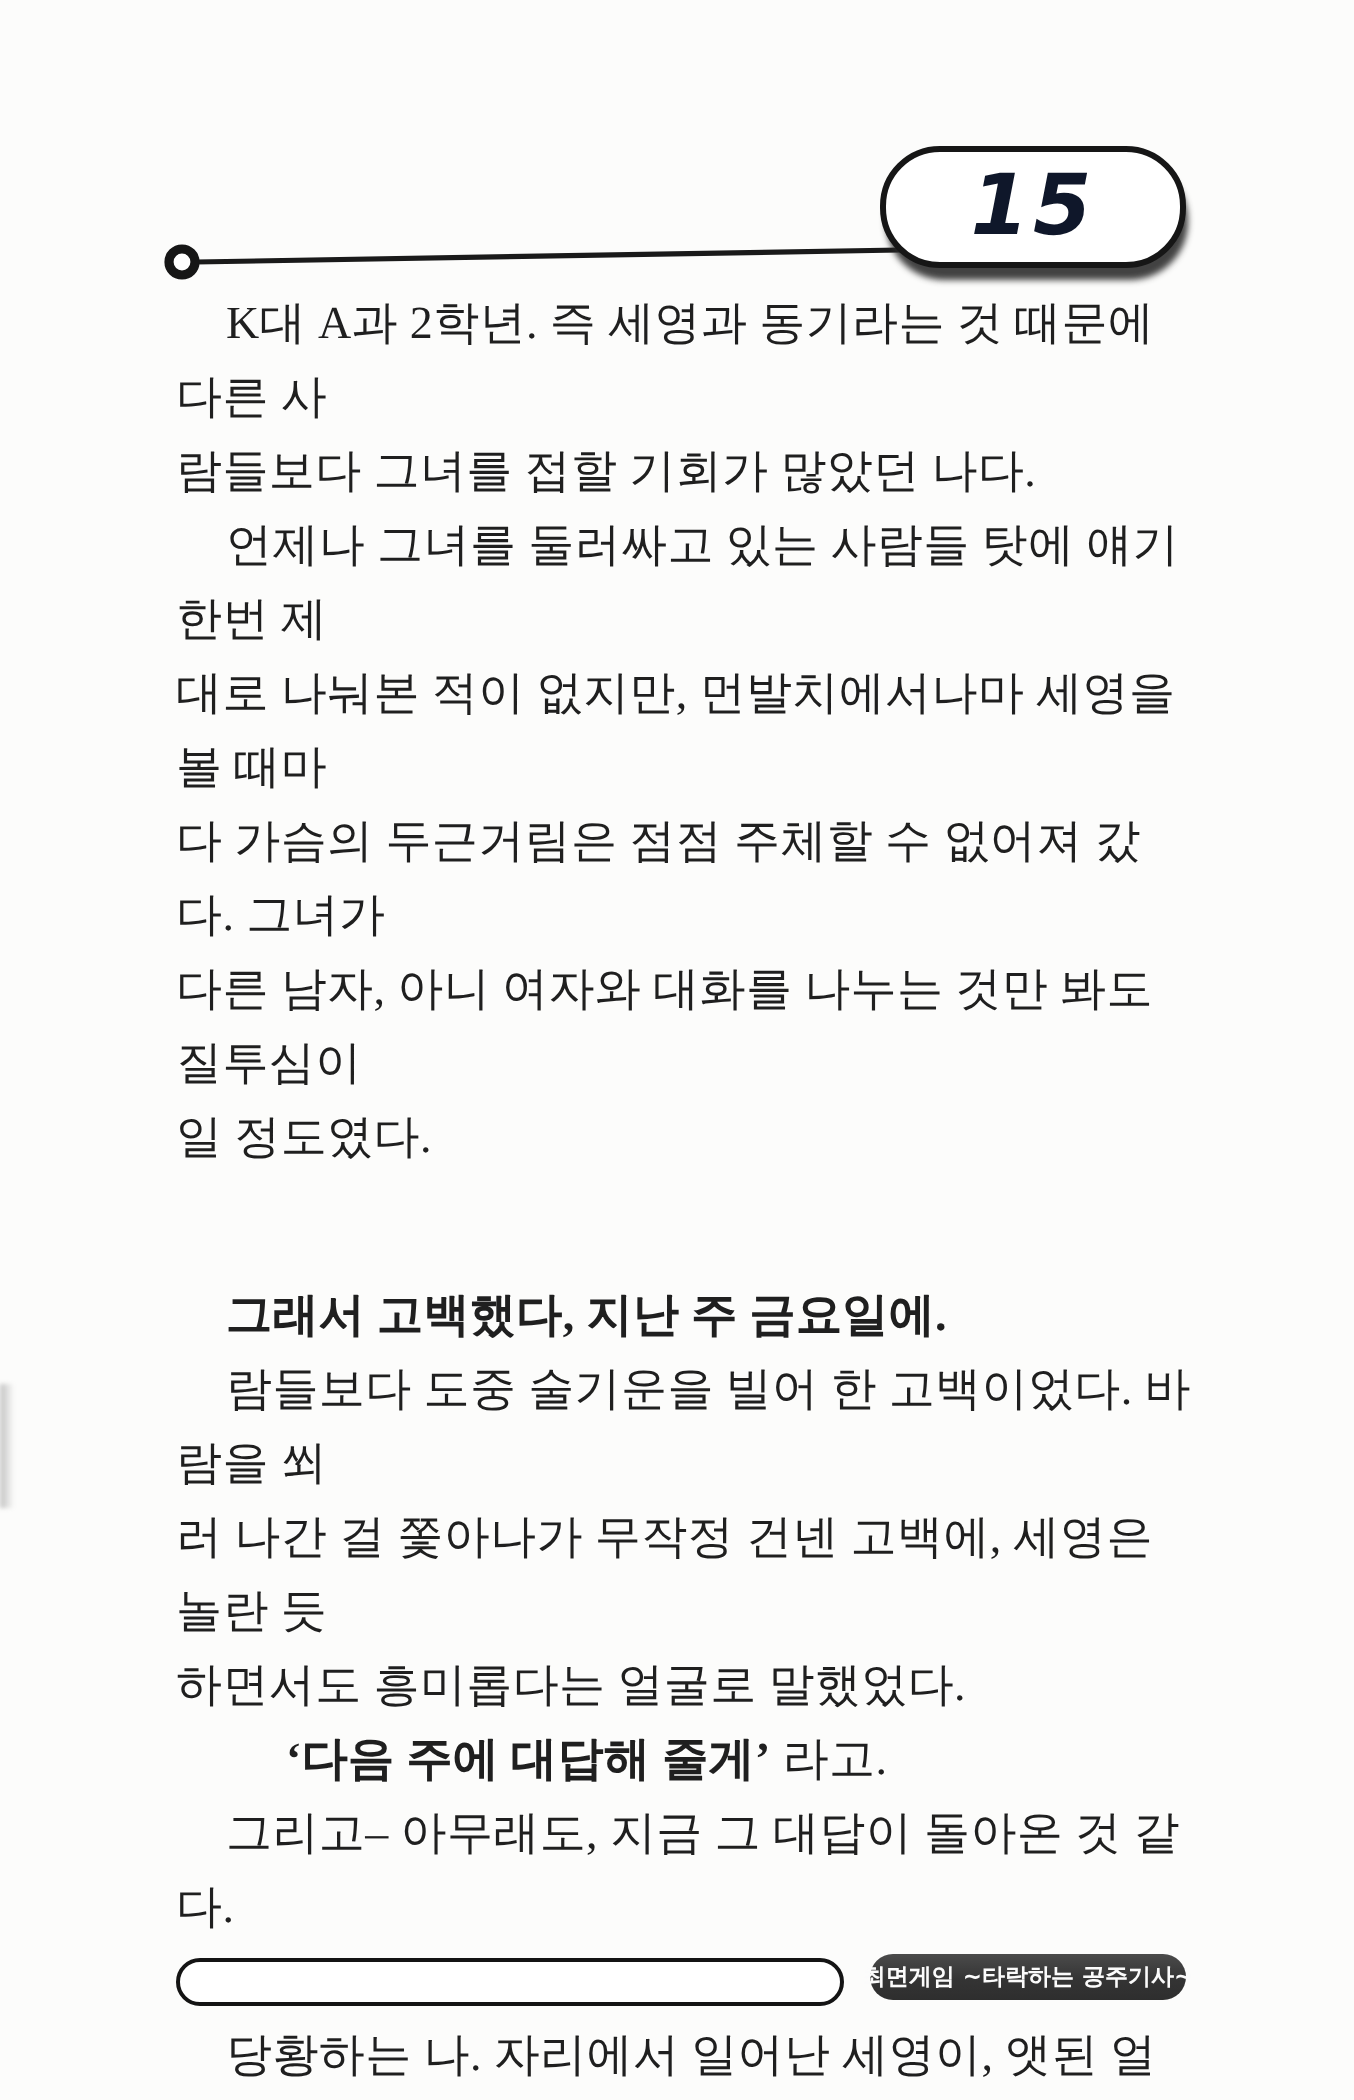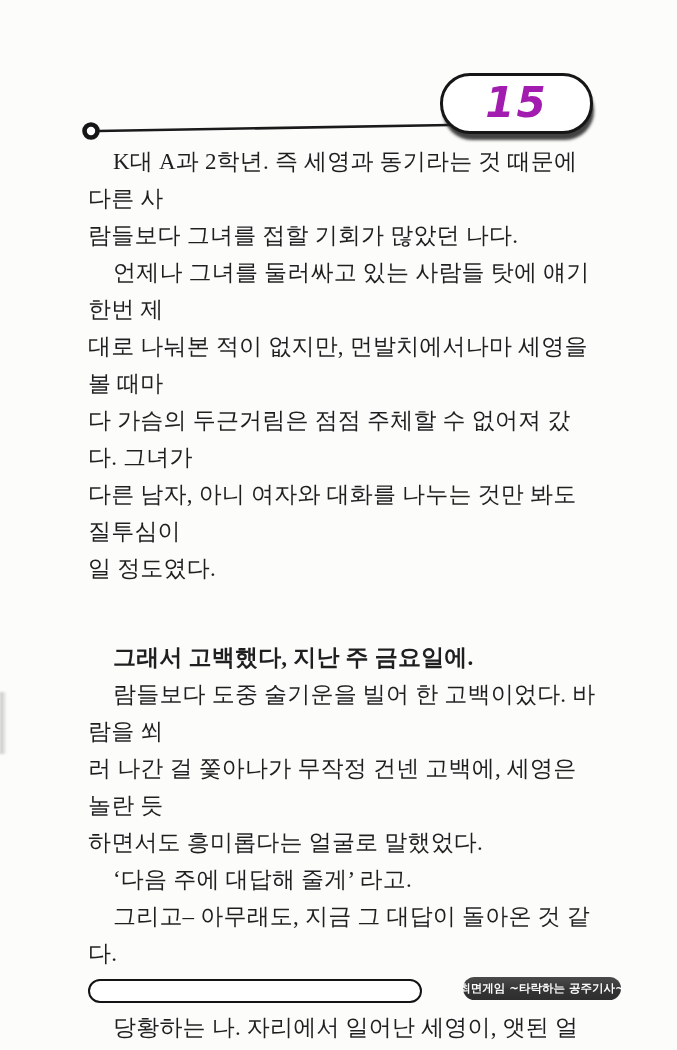--- a/index.html
+++ b/index.html
@@ -37,21 +37,21 @@
     display: flex;
     align-items: center;
     justify-content: center;
   }
   .chapter-number {
     font-family: "DejaVu Sans", sans-serif;
     font-style: italic;
     font-weight: 700;
     font-size: 42px;
     letter-spacing: 2px;
-    color: #a21caf;
+    color: #0f172a;
     transform: translateY(-1px);
   }
 
   
   .text-block {
     position: absolute;
     left: 88px;
     top: 143px;
     width: 508px;
     font-size: 23px;
@@ -60,21 +60,21 @@
   }
   .para {
     margin: 0;
     white-space: pre-line;
     text-indent: 25px;
     word-break: break-all;
     overflow-wrap: anywhere;
   }
   .para.bold { font-weight: 700; }
   .para.gap  { margin-top: 52px; }
-  .bold-inline { font-weight: 400; }
+  .bold-inline { font-weight: 700; margin-left: 30px; }
 
   
   .footer-pill {
     position: absolute;
     left: 88px;
     top: 979px;
     width: 330px;
     height: 20px;
     background: #fff;
     border: 2.5px solid #141414;
@@ -84,21 +84,20 @@
     position: absolute;
     left: 435px;
     top: 977px;
     width: 158px;
     height: 23px;
     background: linear-gradient(180deg, #4b4b4b 0%, #343434 55%, #2e2e2e 100%);
     border-radius: 12px;
     display: flex;
     align-items: center;
     justify-content: center;
-    margin-left: 28px;
   }
   .footer-badge span {
     font-family: "DejaVu Sans", "Liberation Sans", sans-serif;
     font-size: 11.5px;
     font-weight: 700;
     color: #fbfbfb;
     white-space: nowrap;
     letter-spacing: 0px;
   }
 

